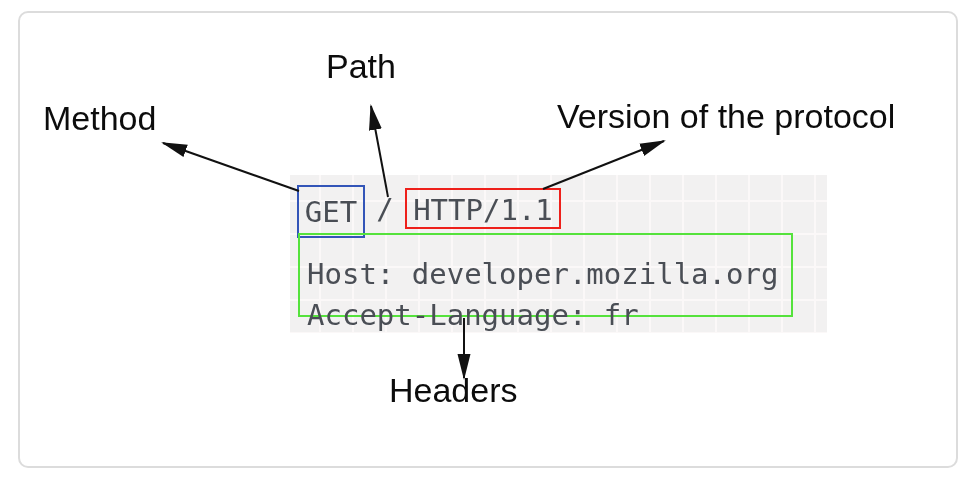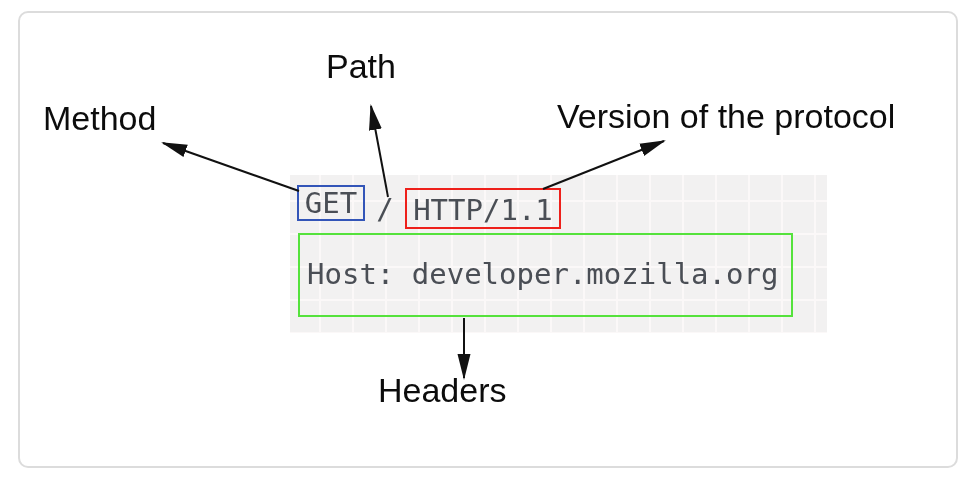--- a/index.html
+++ b/index.html
@@ -23,39 +23,39 @@
     background:#ffffff;border:2px solid var(--card-border);border-radius:10px;
   }
 
   .label{
     position:absolute;font-size:34px;line-height:1.1;color:var(--label-text);
     white-space:nowrap;letter-spacing:0;
   }
   .label-method{left:43px;top:100px;}
   .label-path{left:326px;top:48px;}
   .label-version{left:557px;top:98px;}
-  .label-headers{left:378px;top:372px;}
+  .label-headers{left:389px;top:372px;}
 
   .code-block{
     position:absolute;left:290px;top:175px;width:537px;height:158px;
     background-color:var(--code-bg);
     background-image:
       linear-gradient(to right, var(--code-grid) 2px, transparent 2px),
       linear-gradient(to bottom, var(--code-grid) 2px, transparent 2px);
     background-size:33px 33px;
     background-position:-4px -8px;
   }
 
   .mono{
     font-family:"DejaVu Sans Mono",monospace;
     font-size:29px;color:var(--code-text);white-space:nowrap;
   }
 
   .method-box{
-    position:absolute;left:297px;top:185px;width:68px;height:36px;
+    position:absolute;left:297px;top:185px;width:68px;height:53px;
     border:2px solid var(--method-box);
     display:flex;align-items:center;justify-content:center;text-align:right;
   }
   .slash-token{
     position:absolute;left:364px;top:185px;width:42px;height:47px;
     display:flex;align-items:center;justify-content:center;
   }
   .version-box{
     position:absolute;left:405px;top:188px;width:156px;height:41px;
     border:2px solid var(--version-box);
@@ -87,20 +87,21 @@
 </div>
 <div class="slash-token">
   <span class="mono">/</span>
 </div>
 <div class="version-box">
   <span class="mono">HTTP/1.1</span>
 </div>
 
 <div class="headers-box">
   <div class="mono header-line">Host: developer.mozilla.org</div>
+  <div class="mono header-line">Accept-Language: fr</div>
 </div>
 
 <svg class="arrows" viewBox="0 0 978 490" xmlns="http://www.w3.org/2000/svg">
   <defs>
     <marker id="ah" markerWidth="30" markerHeight="18" refX="24" refY="8" orient="auto" markerUnits="userSpaceOnUse">
       <polygon points="0,1.5 26,8 0,14.5" fill="#111111"></polygon>
     </marker>
   </defs>
   <line x1="299" y1="191" x2="163" y2="143" stroke="#111111" stroke-width="2" marker-end="url(#ah)"></line>
   <line x1="388" y1="197" x2="371" y2="106" stroke="#111111" stroke-width="2" marker-end="url(#ah)"></line>

